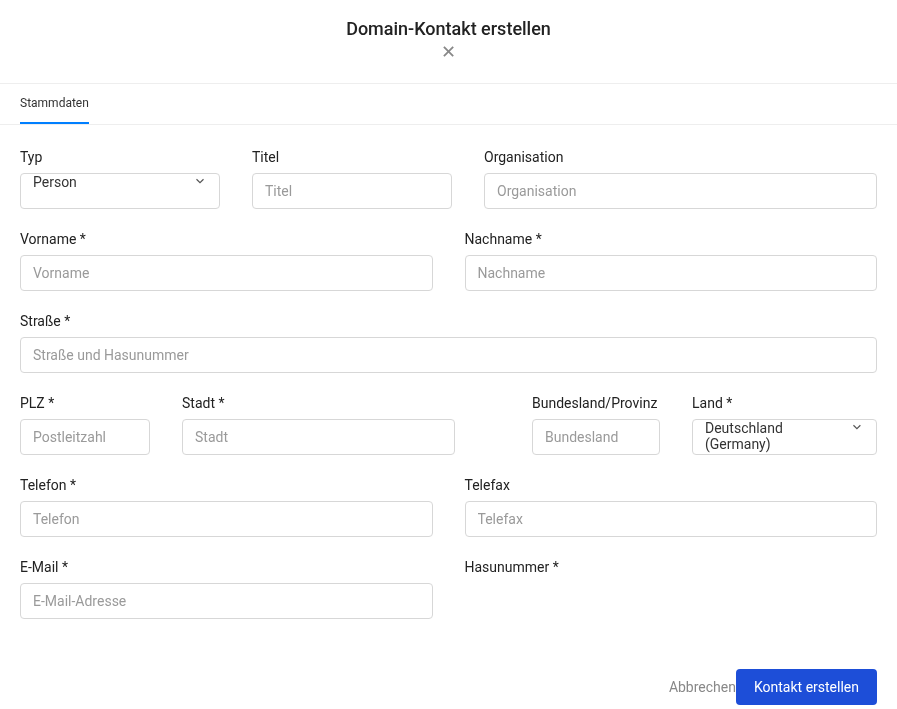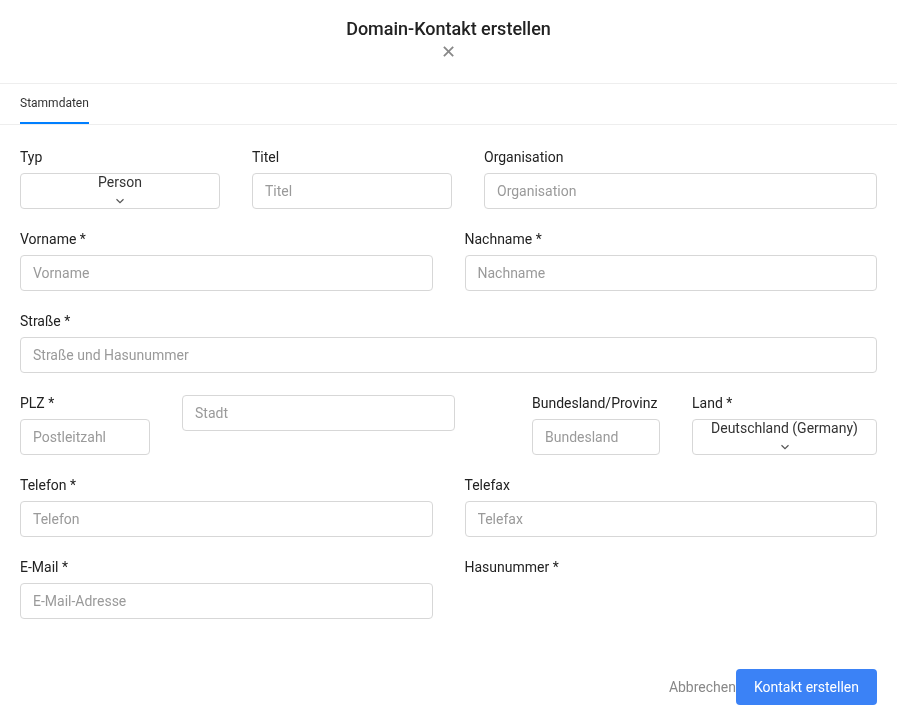--- a/index.html
+++ b/index.html
@@ -18,36 +18,36 @@
     .col { flex: 1; min-width: 0; }
 
     .field-label { display: block; font-size: 14px; color: #222; margin-bottom: 8px; }
 
     .input, .select {
       width: 100%; height: 36px; border: 1px solid #d7d7d7; border-radius: 4px;
       padding: 0 12px; font-size: 14px; color: #333; background: #fff;
       font-family: inherit;
     }
     .input::placeholder { color: #9a9a9a; }
-    .select { display: flex; align-items: center; justify-content: space-between; cursor: pointer; flex-direction: column; }
+    .select { display: flex; align-items: flex-start; justify-content: space-between; cursor: pointer; }
     .select .value { font-size: 14px; color: #333; }
     .chevron { width: 14px; height: 14px; display: inline-block; }
 
     
     .w-type { flex: 0 0 200px; }
     .w-title { flex: 0 0 200px; }
     .w-plz { flex: 0 0 130px; }
     .w-city { flex: 0 0 273px; }
     .w-spacer { flex: 0 0 13px; }
     .w-bland { flex: 0 0 128px; }
     .w-country { flex: 1; }
 
     .footer { display: flex; justify-content: flex-end; align-items: center; padding: 8px 20px 20px; }
     .btn-secondary { font-size: 14px; color: #888; cursor: pointer; background: none; border: none; font-family: inherit; padding: 10px 0; }
-    .btn-primary { font-size: 14px; color: #fff; background: #3b82f6; border: none; border-radius: 4px; padding: 10px 18px; cursor: pointer; font-family: inherit; }
+    .btn-primary { font-size: 14px; color: #fff; background: #1d4ed8; border: none; border-radius: 4px; padding: 10px 18px; cursor: pointer; font-family: inherit; }
   </style>
 </head>
 <body>
 
 <div class="dialog">
   <div class="header">
     <h1>Domain-Kontakt erstellen</h1>
     <div class="close">
       <span>✕</span>
     </div>
@@ -96,20 +96,21 @@
         <input class="input" type="text" placeholder="Straße und Hasunummer" style="">
       </div>
     </div>
 
     <div class="row">
       <div class="col w-plz">
         <label class="field-label">PLZ *</label>
         <input class="input" type="text" placeholder="Postleitzahl" style="">
       </div>
       <div class="col w-city">
+        <label class="field-label">Stadt *</label>
         <input class="input" type="text" placeholder="Stadt" style="">
       </div>
       <div class="col w-spacer"></div>
       <div class="col w-bland">
         <label class="field-label">Bundesland/Provinz</label>
         <input class="input" type="text" placeholder="Bundesland" style="">
       </div>
       <div class="col w-country">
         <label class="field-label">Land *</label>
         <div class="select">

